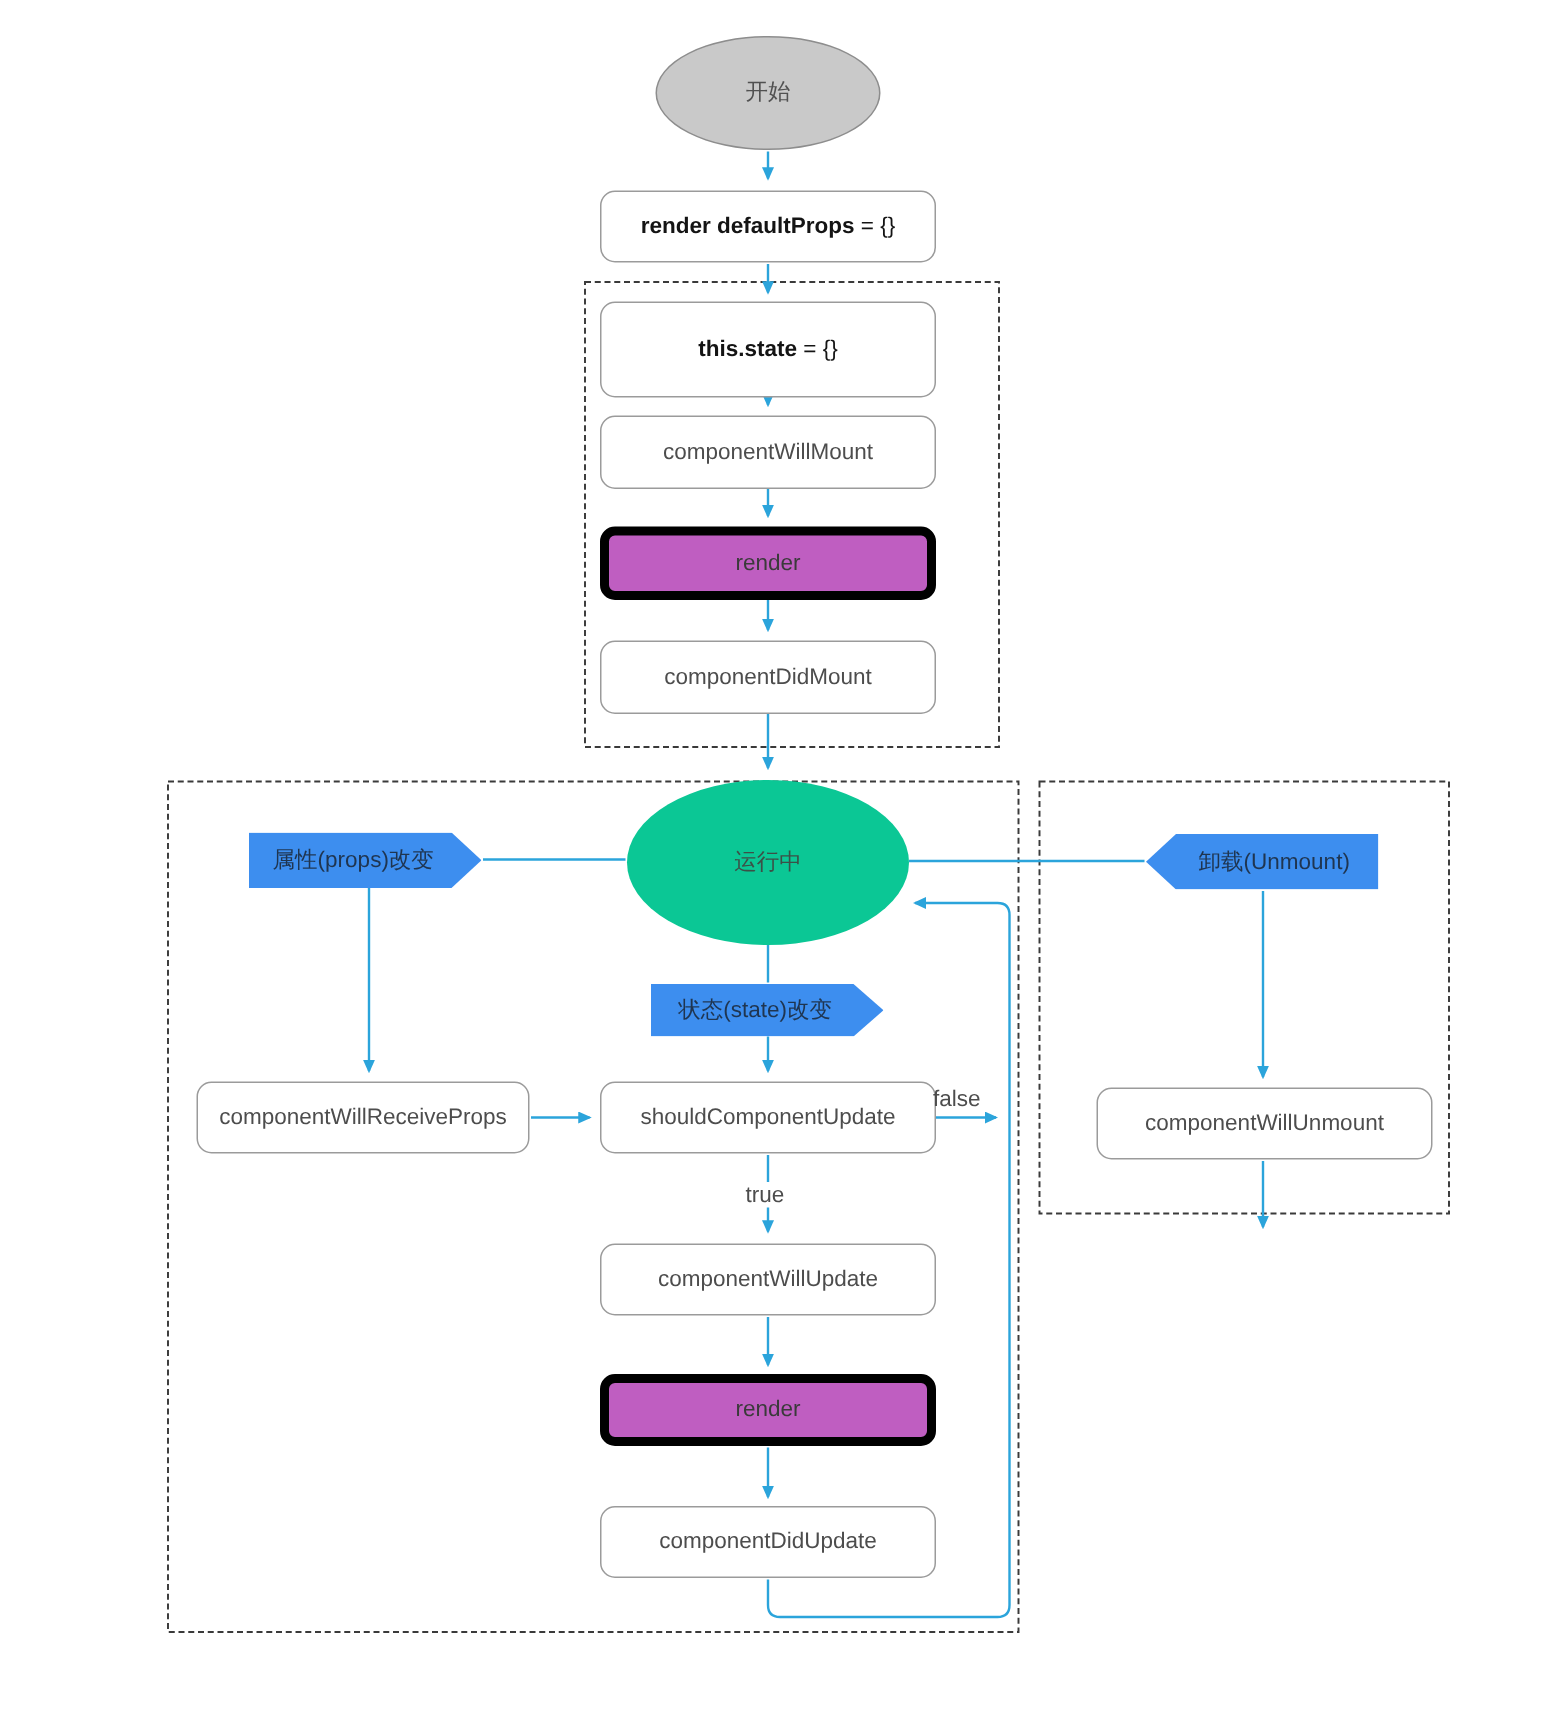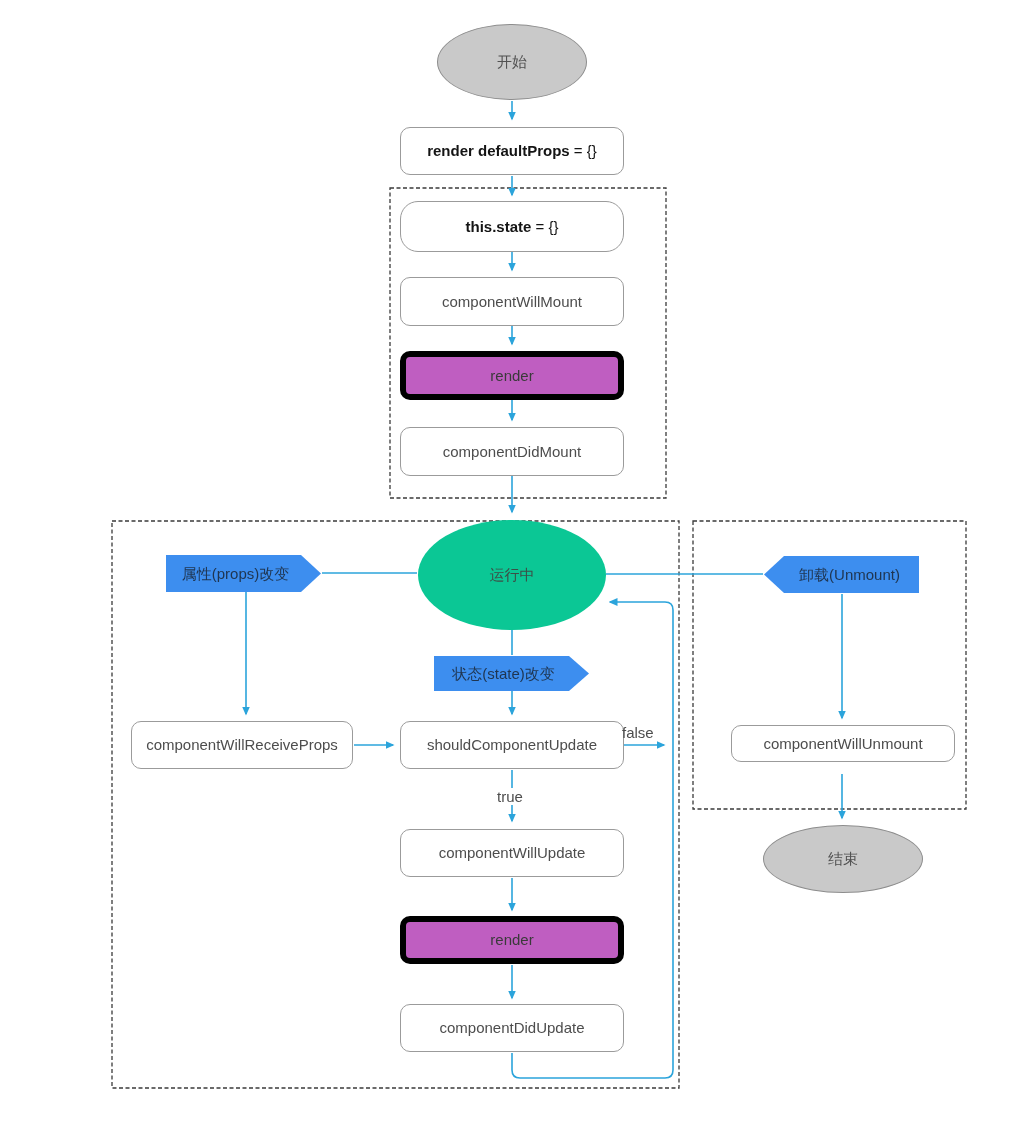--- a/index.html
+++ b/index.html
@@ -66,21 +66,21 @@
   <div class="node ellipse" style="left:421px;top:24px;width:150px;height:76px;">
     <span>开始</span>
   </div>
 
   <div class="node box" style="left:384px;top:127px;width:224px;height:48px;">
     <span>
       <span class="code-strong">render defaultProps</span><span class="code-rest"> = {}</span>
     </span>
   </div>
 
-  <div class="node box" style="left:384px;top:201px;width:224px;height:51px;border-radius:18px;">
+  <div class="node box" style="left:384px;top:201px;width:224px;height:64px;">
     <span>
       <span class="code-strong">this.state</span><span class="code-rest"> = {}</span>
     </span>
   </div>
   <div class="node box" style="left:384px;top:277px;width:224px;height:49px;">
     <span>componentWillMount</span>
   </div>
   <div class="node box render" style="left:384px;top:351px;width:224px;height:49px;">
     <span>render</span>
   </div>
@@ -111,23 +111,20 @@
   <div class="node box" style="left:384px;top:829px;width:224px;height:48px;">
     <span>componentWillUpdate</span>
   </div>
   <div class="node box render" style="left:384px;top:916px;width:224px;height:48px;">
     <span>render</span>
   </div>
   <div class="node box" style="left:384px;top:1004px;width:224px;height:48px;">
     <span>componentDidUpdate</span>
   </div>
 
-  <div class="node box" style="left:715px;top:725px;width:224px;height:37px;">
+  <div class="node box" style="left:715px;top:725px;width:224px;height:48px;">
     <span>componentWillUnmount</span>
-  </div>
-  <div class="node ellipse" style="left:747px;top:825px;width:160px;height:68px;">
-    <span>结束</span>
   </div>
 
   <div class="edge-label true-label" style="left:478px;top:788px;width:34px;">true</div>
   <div class="edge-label" style="left:606px;top:724px;width:44px;">false</div>
 
 </div>
 
 </body></html>

